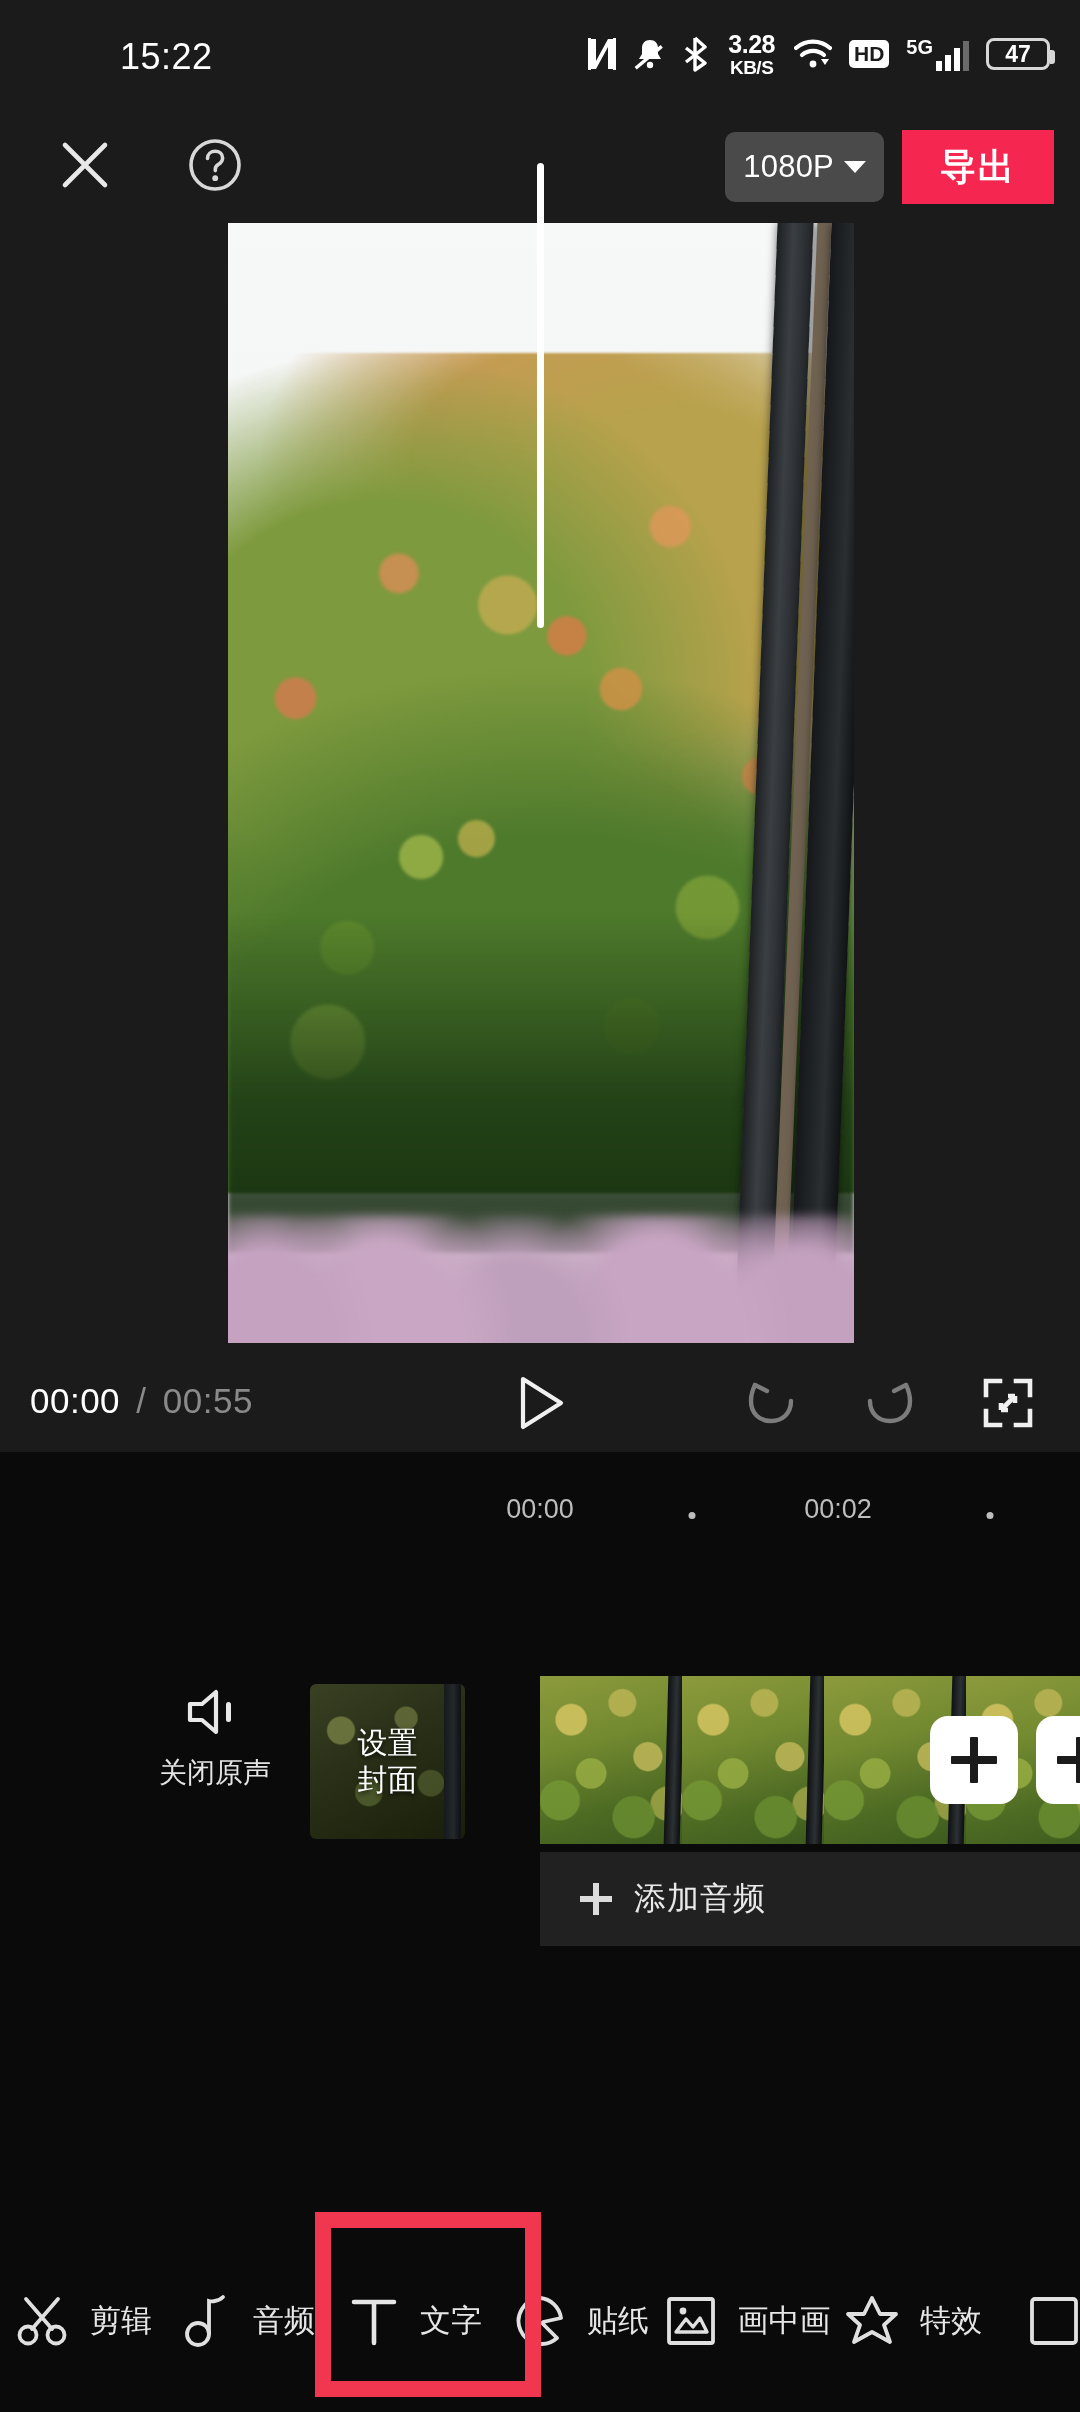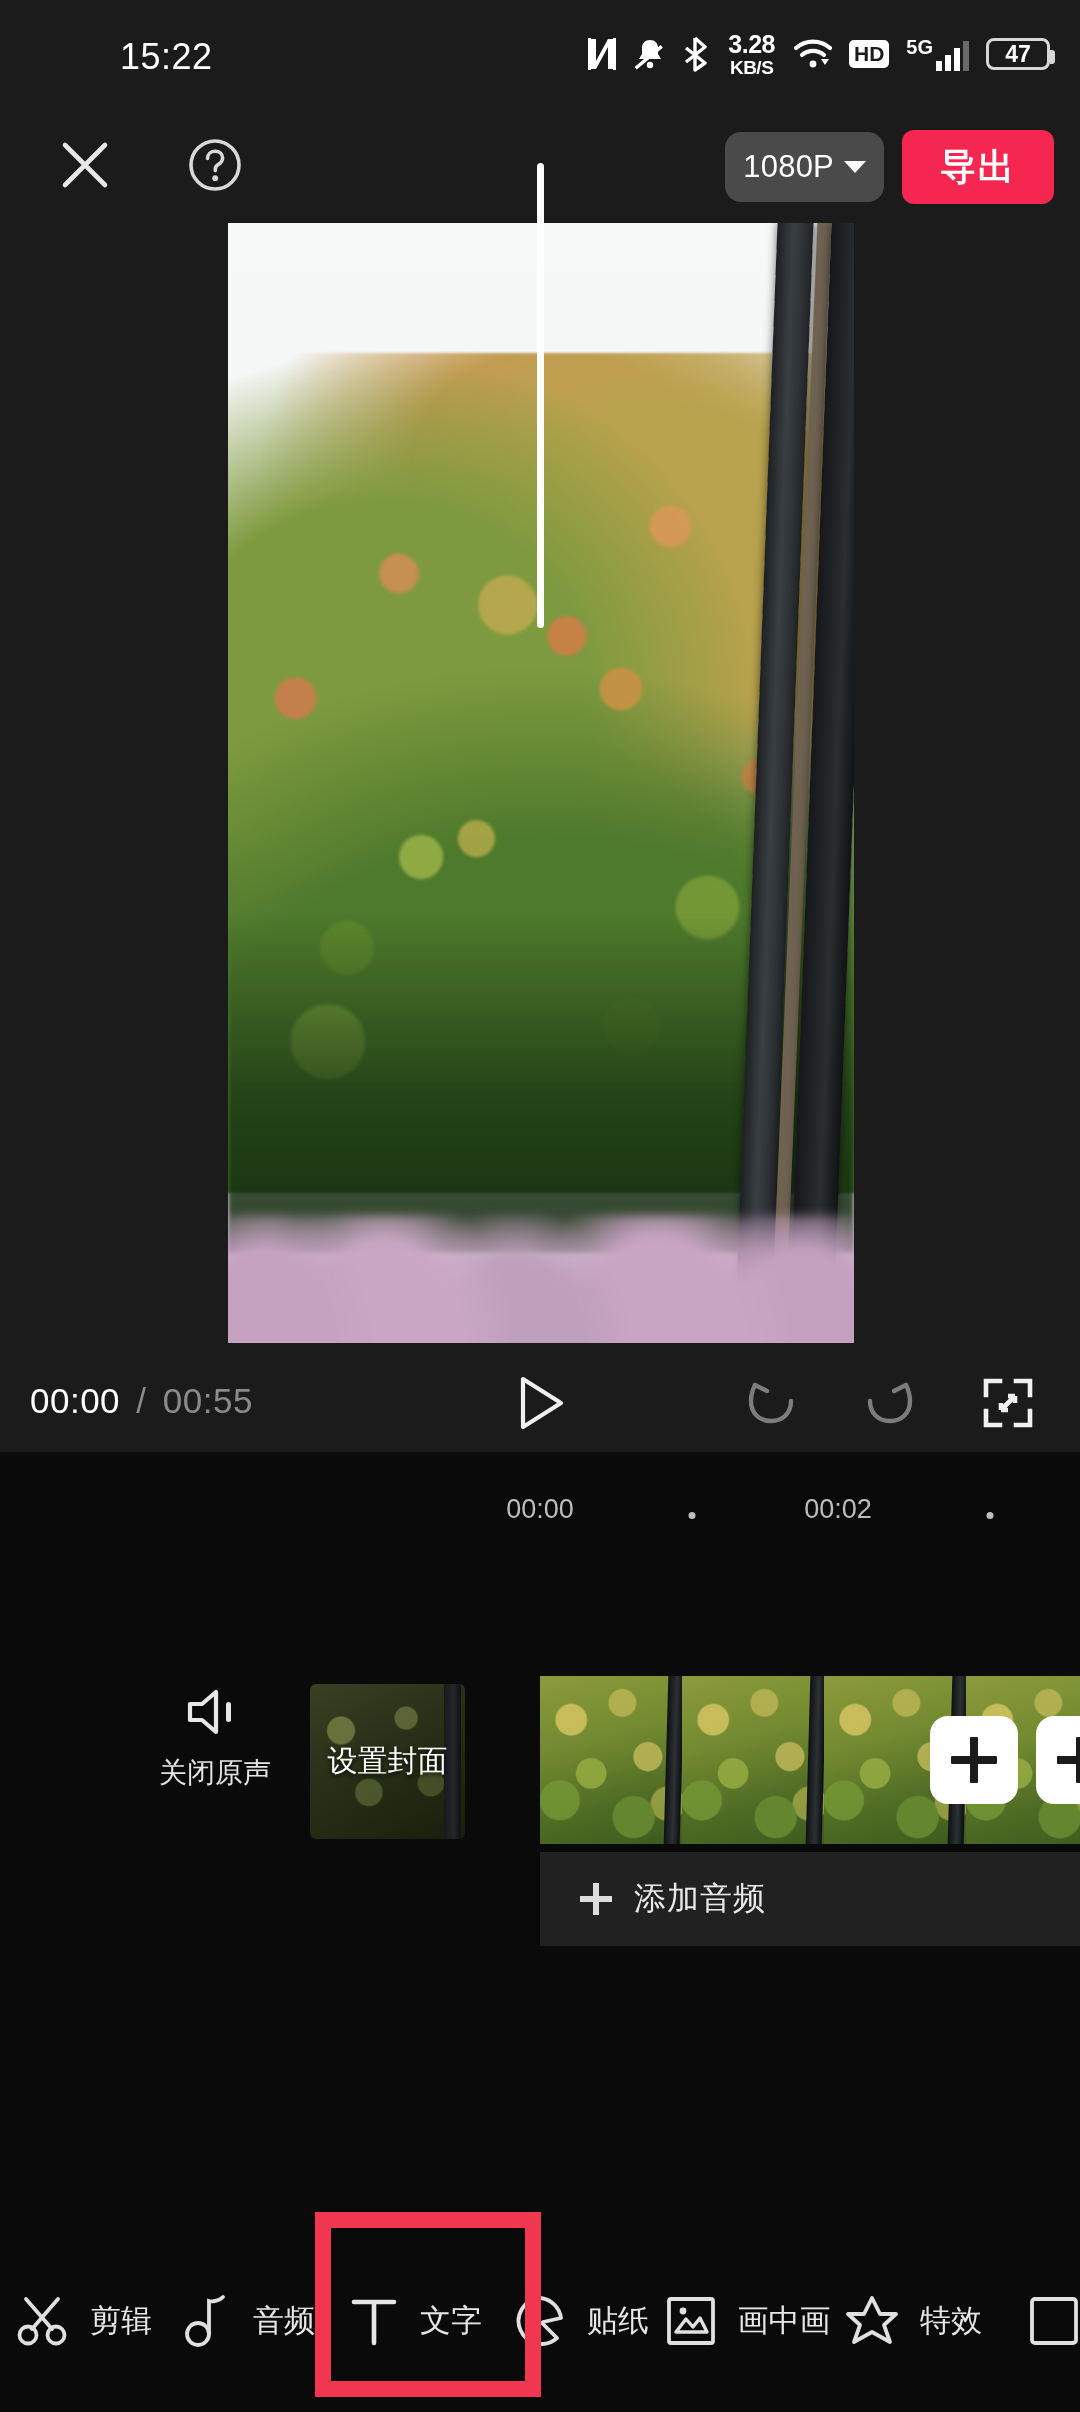--- a/index.html
+++ b/index.html
@@ -54,31 +54,31 @@
   
   .topbar{
     position:absolute; top:100px; left:0; width:1080px; height:120px;
     background:#1b1b1b;
   }
   .tb-close{ position:absolute; left:60px; top:40px; width:50px; height:50px; cursor:pointer;}
   .tb-help{ position:absolute; left:188px; top:38px; width:54px; height:54px; cursor:pointer;}
   .tb-res{
     position:absolute; right:196px; top:32px;
     height:70px; min-width:155px; padding:0 18px;
-    background:#4a4a4a; border-radius:16px;
+    background:#4a4a4a; border-radius:10px;
     display:flex; align-items:center; justify-content:center; gap:10px; cursor:pointer;
   }
   .tb-res .lbl{ font-size:31px; color:#fff; letter-spacing:.2px; }
   .caret{
     width:0;height:0;border-left:11px solid transparent;border-right:11px solid transparent;
     border-top:12px solid #fff;
   }
   .tb-export{
     position:absolute; right:26px; top:30px;
-    width:152px; height:74px; background:#F5264F; border-radius:12px;
+    width:152px; height:74px; background:#F5264F; border-radius:0;
     display:flex; align-items:center; justify-content:center; cursor:pointer;
   }
   .tb-export .lbl{ font-size:36px; font-weight:700; color:#fff; letter-spacing:2px; }
 
   
   .preview-wrap{
     position:absolute; top:220px; left:0; width:1080px; height:1132px;
     background:#1b1b1b; overflow:hidden;
   }
   .video{
@@ -178,21 +178,21 @@
   .mute-lbl{ font-size:28px; color:#e4e4e4; white-space:nowrap; }
   .cover{
     position:absolute; left:310px; top:1684px; width:155px; height:155px;
     border-radius:6px; overflow:hidden; cursor:pointer;
     background:
       radial-gradient(circle at 20% 30%, rgba(160,170,90,.5) 0 8%, transparent 9%),
       radial-gradient(circle at 62% 22%, rgba(140,150,80,.5) 0 7%, transparent 8%),
       radial-gradient(circle at 38% 70%, rgba(120,140,70,.45) 0 9%, transparent 10%),
       radial-gradient(circle at 78% 64%, rgba(110,125,65,.45) 0 8%, transparent 9%),
       linear-gradient(150deg,#3a4022,#2b3119 40%,#20260f 75%,#1a1e0c);
-    display:flex; flex-direction:row; align-items:center; justify-content:center;
+    display:flex; flex-direction:column; align-items:center; justify-content:center;
   }
   .cover::after{
     content:""; position:absolute; right:4px; top:0; bottom:0; width:17px;
     background:linear-gradient(90deg,#171a1c,#24282b 55%,#0e1012);
   }
   .cover .ctxt{
     position:relative; z-index:2; font-size:30px; color:#fff; line-height:1.22;
     text-align:center; text-shadow:0 2px 5px rgba(0,0,0,.85);
   }
   .vtrack{

